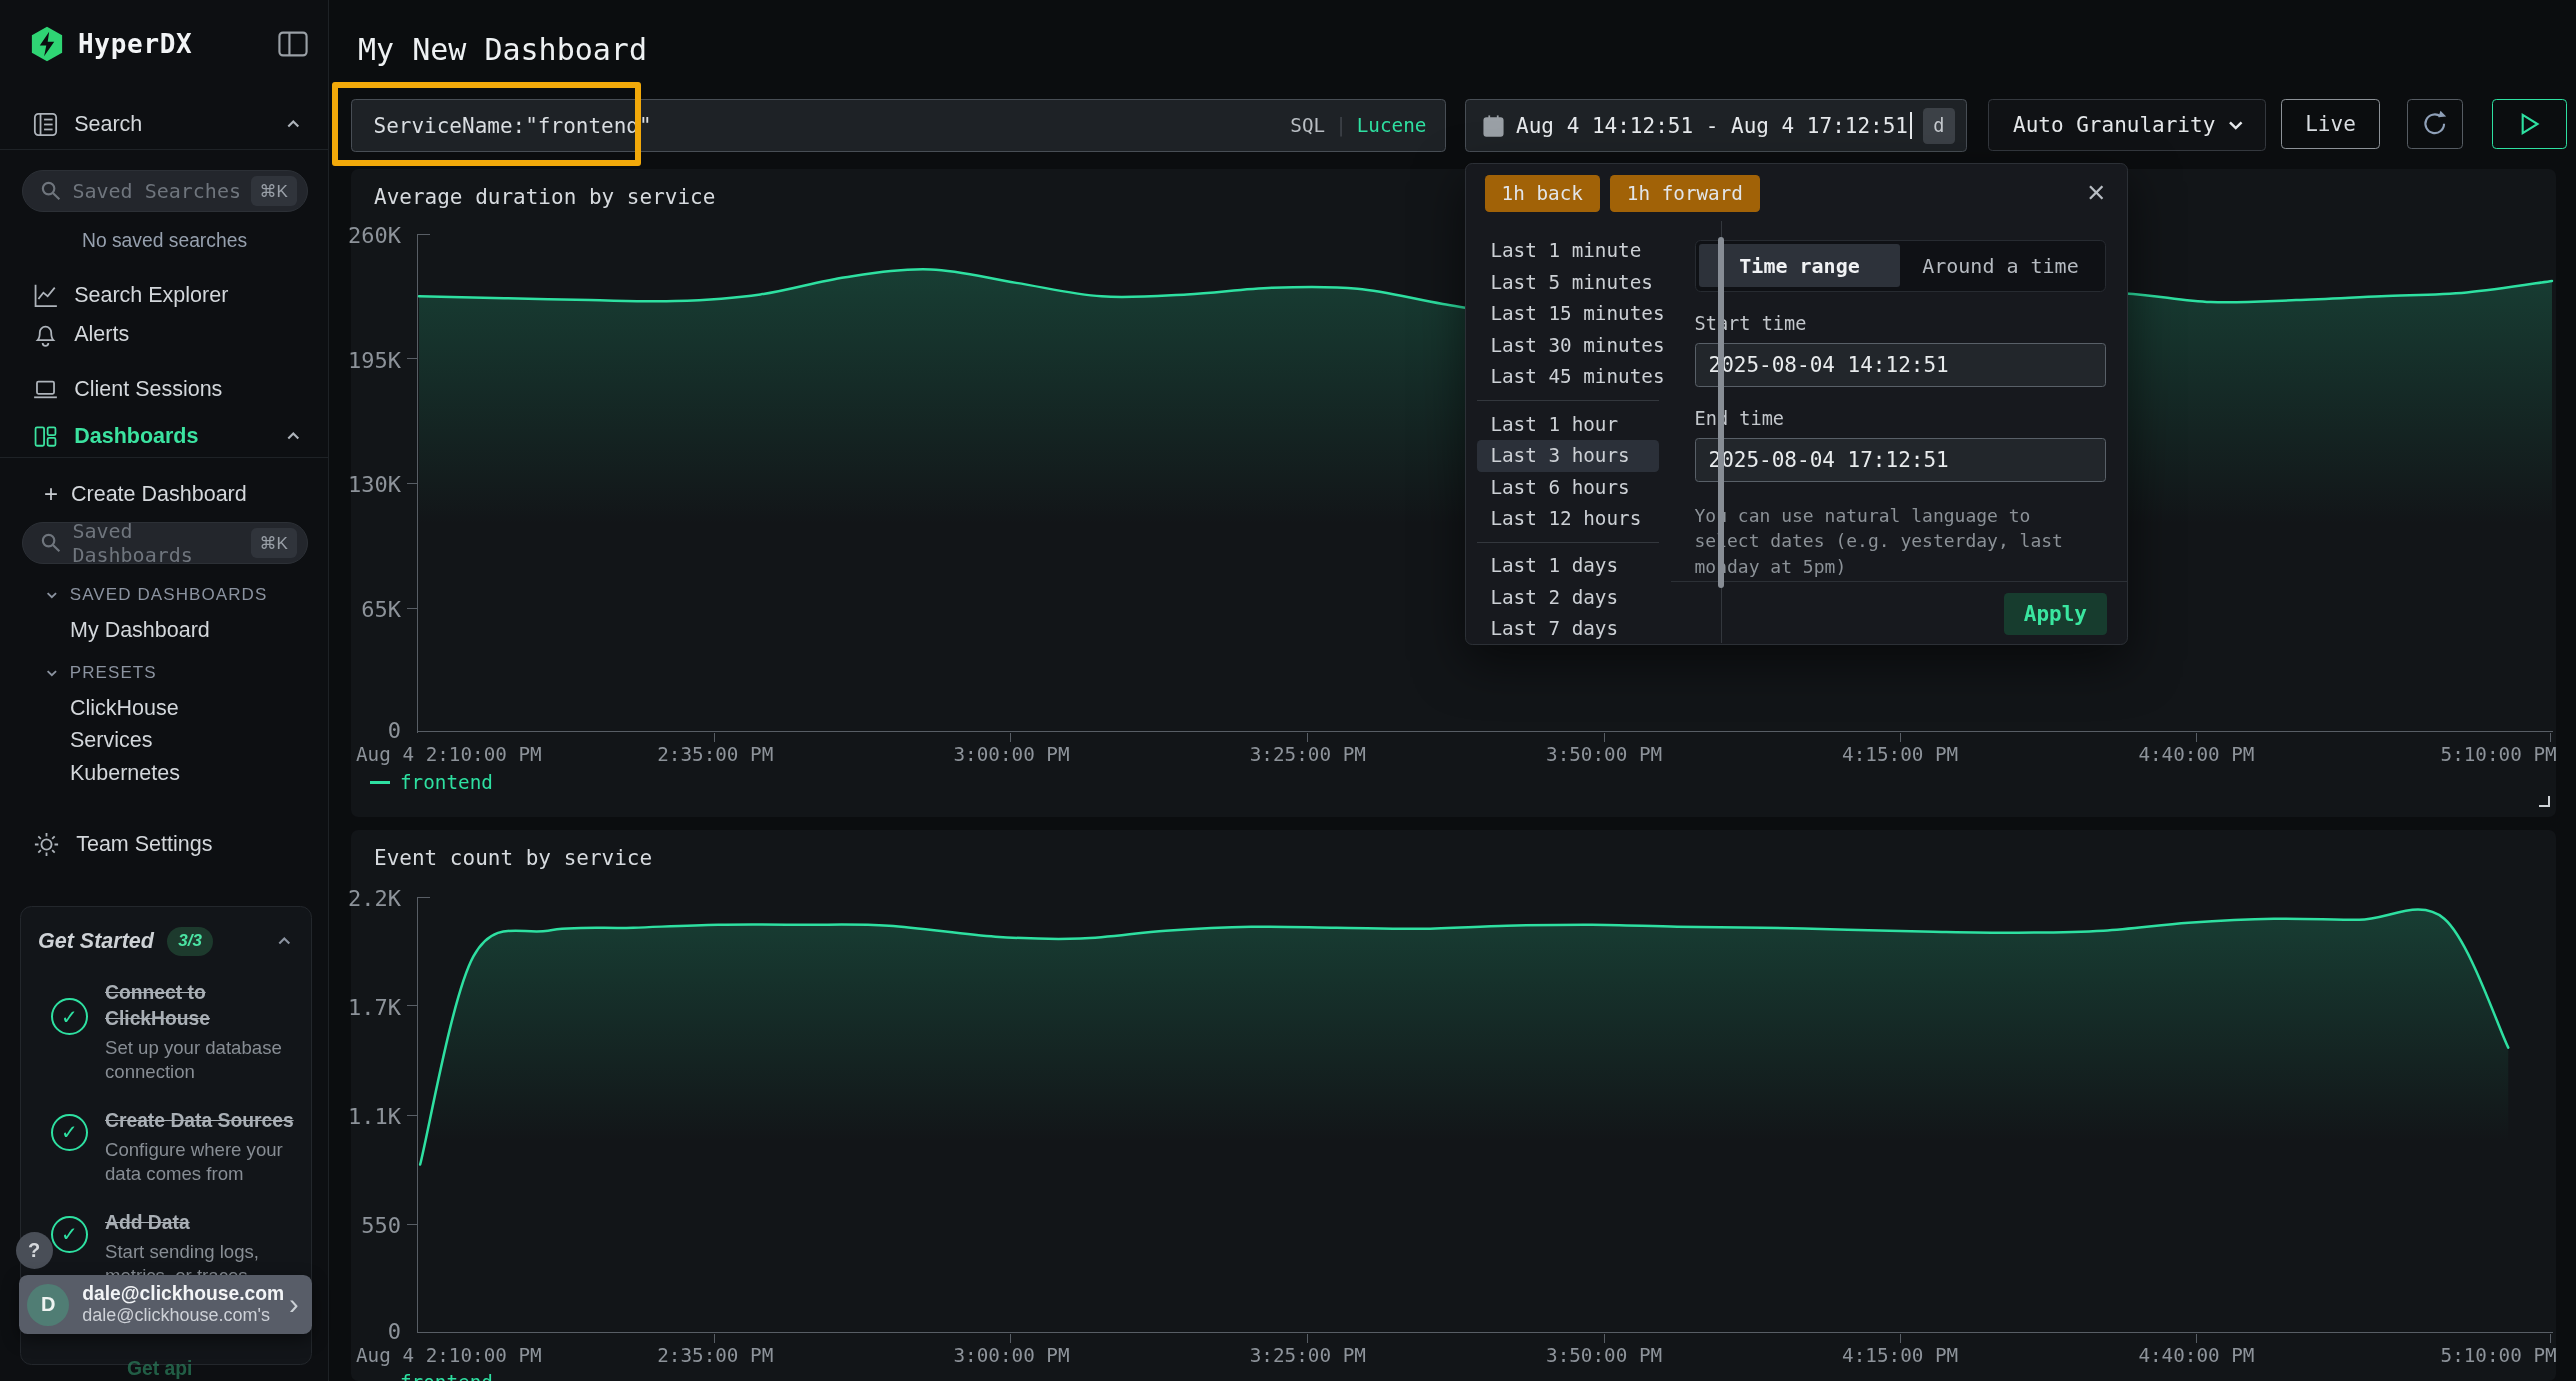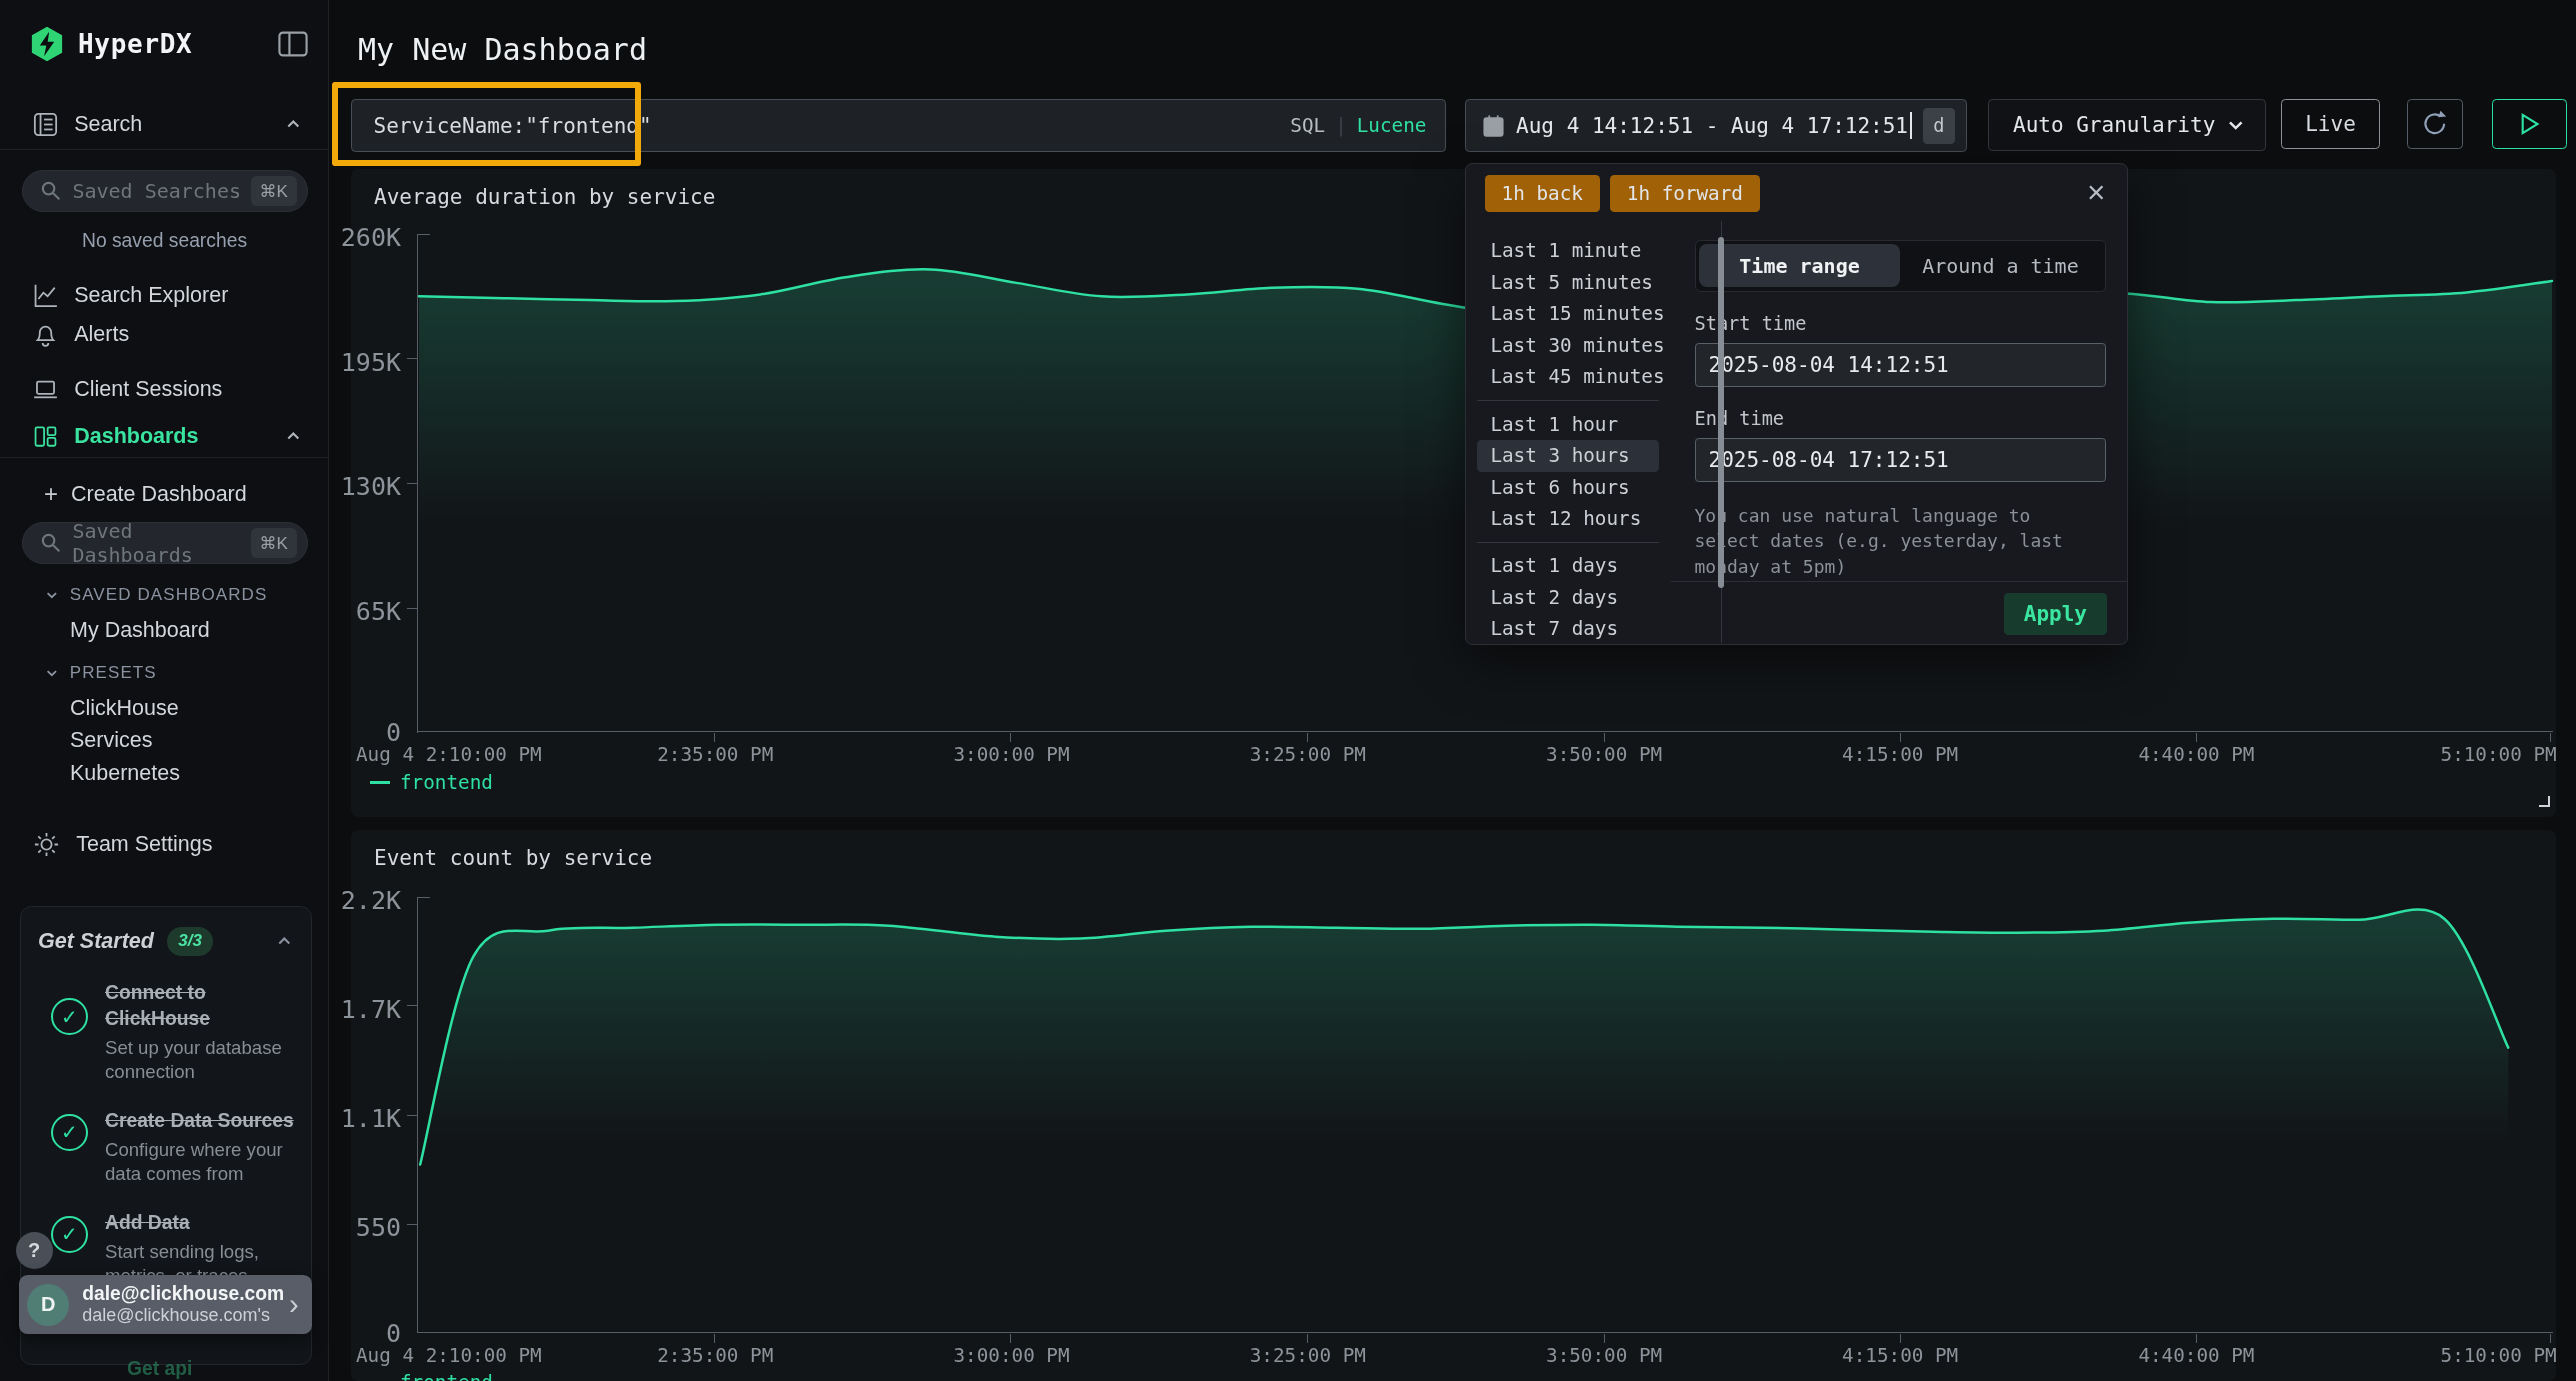--- a/index.html
+++ b/index.html
@@ -79,21 +79,21 @@
   .btn { position:absolute; top:99px; height:50px; border-radius:4.3px; display:flex; align-items:center; justify-content:center; }
   .live-btn { left:2281px; width:99px; border:1.4px solid #8d9298; color:#d9dde1; font-size:21px; }
   .refresh-btn { left:2407px; width:56px; border:1.4px solid #565c63; color:#8fa0b8; }
   .play-btn { left:2492px; width:75px; border:1.4px solid #2ee0a1; color:#2ee0a1; }
 
   
   .panel { position:absolute; left:351px; width:2205px; background:#121518; border-radius:7.2px; }
   .panel1 { top:169px; height:648px; }
   .panel2 { top:830px; height:551px; }
   .chart-title { position:absolute; left:374px; font-size:21px; color:#d6dade; }
-  .ylab { position:absolute; left:301px; width:100px; text-align:right; font-size:25px; color:#8d939a; }
+  .ylab { position:absolute; left:301px; width:100px; text-align:right; font-size:22px; color:#8d939a; }
   .axis { position:absolute; background:#585e65; }
   .xlabels { position:absolute; left:419px; width:2133px; height:26px; }
   .xlab { position:absolute; top:0; font-size:19.3px; color:#8d939a; transform:translateX(-50%); white-space:nowrap; }
   .xlab.first { transform:translateX(-63px); }
   .xlab.last { transform:translateX(-96%); }
   .legend { position:absolute; left:370px; display:flex; align-items:center; gap:10px; }
   .legend .dash { width:20px; height:2.9px; background:#2ee0a1; }
   .legend .name { font-size:19.3px; color:#2ee0a1; }
   .chart-svg { position:absolute; left:419px; overflow:visible; }
   .resize-handle { position:absolute; width:11.4px; height:11.4px; border-right:2.9px solid #cfd3d7; border-bottom:2.9px solid #cfd3d7; }
@@ -109,21 +109,21 @@
   .plist { width:255px; padding-top:14.3px; overflow:hidden; }
   .pli { height:31.5px; line-height:31.5px; margin:0 11.4px; padding-left:13px; font-size:19.3px; color:#ccd0d5;
          border-radius:4.3px; white-space:nowrap; }
   .pli.sel { background:#2b3039; }
   .pdiv { height:1.4px; background:#33373d; margin:7.2px 11.4px; }
   .vtrack { position:absolute; left:255px; top:57px; bottom:1.4px; width:1.4px; background:#33373d; }
   .vthumb { position:absolute; left:252px; top:73px; width:6.4px; height:351px; background:#878d95; border-radius:3.6px; }
   .pright { flex:1; position:relative; padding:18.6px 21.5px 0 24px; }
   .tabs { height:52px; background:#0f1115; border:1.4px solid #272b31; border-radius:5.7px; display:flex; padding:3.6px; }
   .tab { flex:1; display:flex; align-items:center; justify-content:center; font-size:20px; color:#b6bbc1; }
-  .tab.active { background:#2d323a; border-radius:8px; color:#f0f2f4; font-weight:bold; }
+  .tab.active { background:#2d323a; border-radius:3px; color:#f0f2f4; font-weight:bold; }
   .flabel { margin-top:21.5px; font-size:18.6px; color:#c3c7cc; }
   .finput { margin-top:8.6px; height:44px; width:100%; background:#22262b; border:1.4px solid #596068; border-radius:3.6px;
             display:flex; align-items:center; padding-left:13px; font-size:21px; color:#e8ebed; }
   .helper { margin-top:21.5px; width:411px; font-size:18px; color:#8b9197; line-height:1.4; }
   .pfoot { position:absolute; left:0; right:0; bottom:0; height:63px; border-top:1.4px solid #2c3036; }
   .apply-btn { position:absolute; right:20px; top:10.7px; height:42px; padding:0 20px; background:#173c2e; border-radius:4.3px;
                display:flex; align-items:center; font-size:21px; font-weight:bold; color:#3ae6a0; }
 
   
   .annotation { position:absolute; left:332px; top:82px; width:309px; height:84px; border:6.4px solid #f2a90a;

